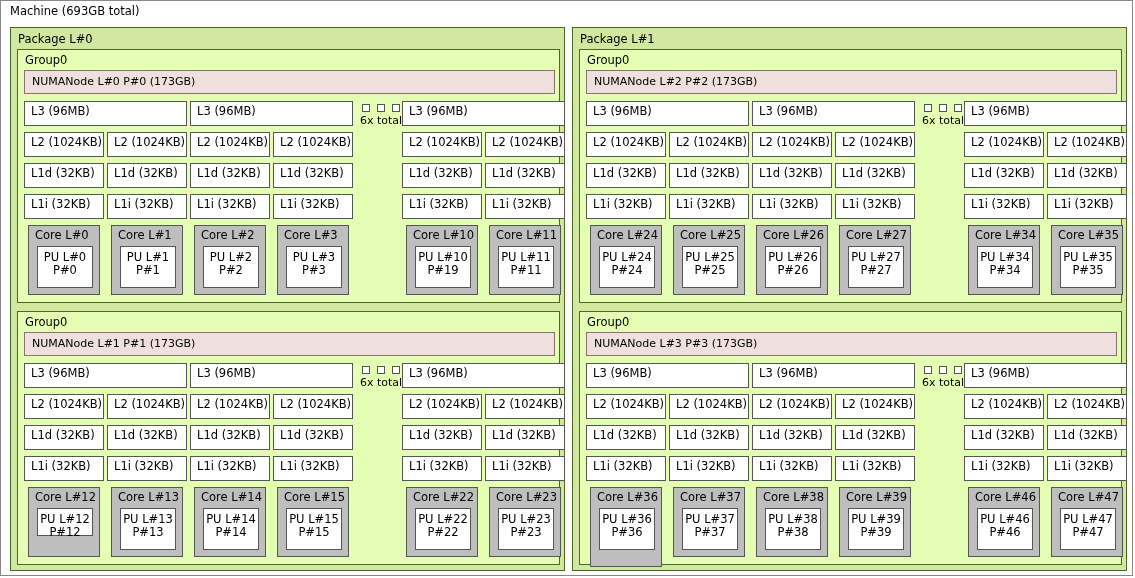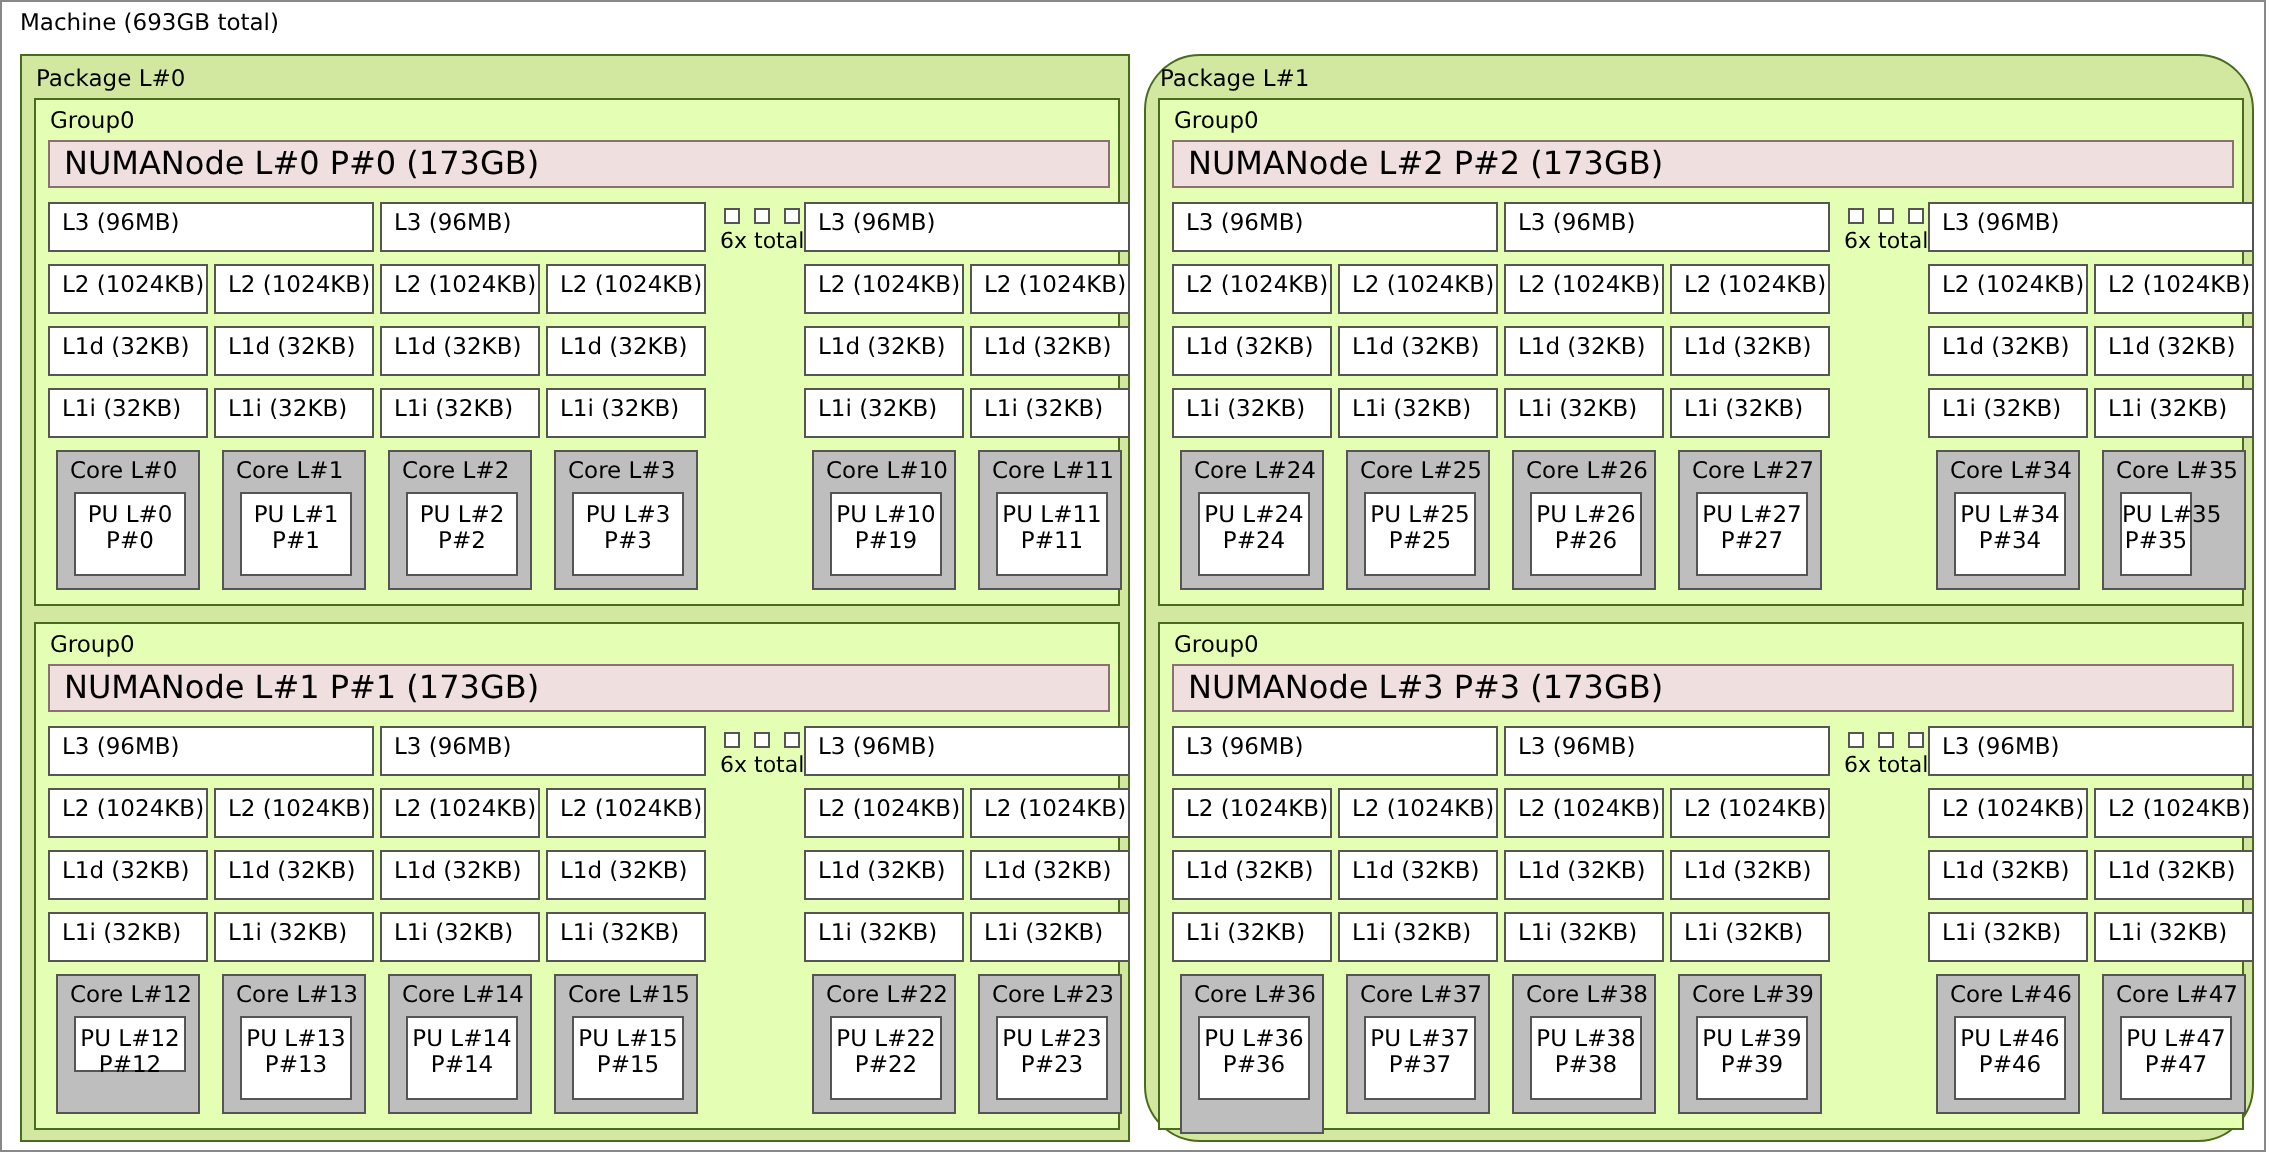--- a/index.html
+++ b/index.html
@@ -72,21 +72,21 @@
   .numanode {
     position: absolute;
     box-sizing: border-box;
     border: 1px solid #8a7070;
     background: #efdfdf;
   }
   .numanode-label {
     position: absolute;
     left: 7px;
     top: 4px;
-    font-size: 16px;
+    font-size: 11px;
     line-height: 13px;
     white-space: nowrap;
   }
 
   
   .cache {
     position: absolute;
     box-sizing: border-box;
     border: 1px solid #555555;
     background: #ffffff;
@@ -404,21 +404,21 @@
           </div>
           <div class="core" style="left: 471px; top: 175px; width: 72px; height: 70px;">
             <div class="core-label">Core L#23</div>
             <div class="pu" style="left: 8px; top: 20px; width: 56px; height: 42px;">
               <div class="pu-l">PU L#23</div>
               <div class="pu-p">P#23</div>
             </div>
           </div>
         </div>
       </div>
-      <div class="package" style="left: 571px; top: 26px; width: 555px; height: 544px; border-radius: 28px;">
+      <div class="package" style="left: 571px; top: 26px; width: 555px; height: 544px;">
         <div class="package-title">Package L#1</div>
         <div class="group" style="left: 6px; top: 21px; width: 543px; height: 254px;">
           <div class="group-title">Group0</div>
           <div class="numanode" style="left: 6px; top: 20px; width: 531px; height: 24px;">
             <div class="numanode-label">NUMANode L#2 P#2 (173GB)</div>
           </div>
           <div class="cache" style="left: 6px; top: 51px; width: 163px; height: 25px;">
             <div class="cache-label">L3 (96MB)</div>
           </div>
           <div class="cache" style="left: 172px; top: 51px; width: 163px; height: 25px;">
@@ -517,21 +517,21 @@
           </div>
           <div class="core" style="left: 388px; top: 175px; width: 72px; height: 70px;">
             <div class="core-label">Core L#34</div>
             <div class="pu" style="left: 8px; top: 20px; width: 56px; height: 42px;">
               <div class="pu-l">PU L#34</div>
               <div class="pu-p">P#34</div>
             </div>
           </div>
           <div class="core" style="left: 471px; top: 175px; width: 72px; height: 70px;">
             <div class="core-label">Core L#35</div>
-            <div class="pu" style="left: 8px; top: 20px; width: 36px; height: 42px;">
+            <div class="pu" style="left: 8px; top: 20px; width: 56px; height: 42px;">
               <div class="pu-l">PU L#35</div>
               <div class="pu-p">P#35</div>
             </div>
           </div>
         </div>
         <div class="group" style="left: 6px; top: 283px; width: 543px; height: 254px;">
           <div class="group-title">Group0</div>
           <div class="numanode" style="left: 6px; top: 20px; width: 531px; height: 24px;">
             <div class="numanode-label">NUMANode L#3 P#3 (173GB)</div>
           </div>

